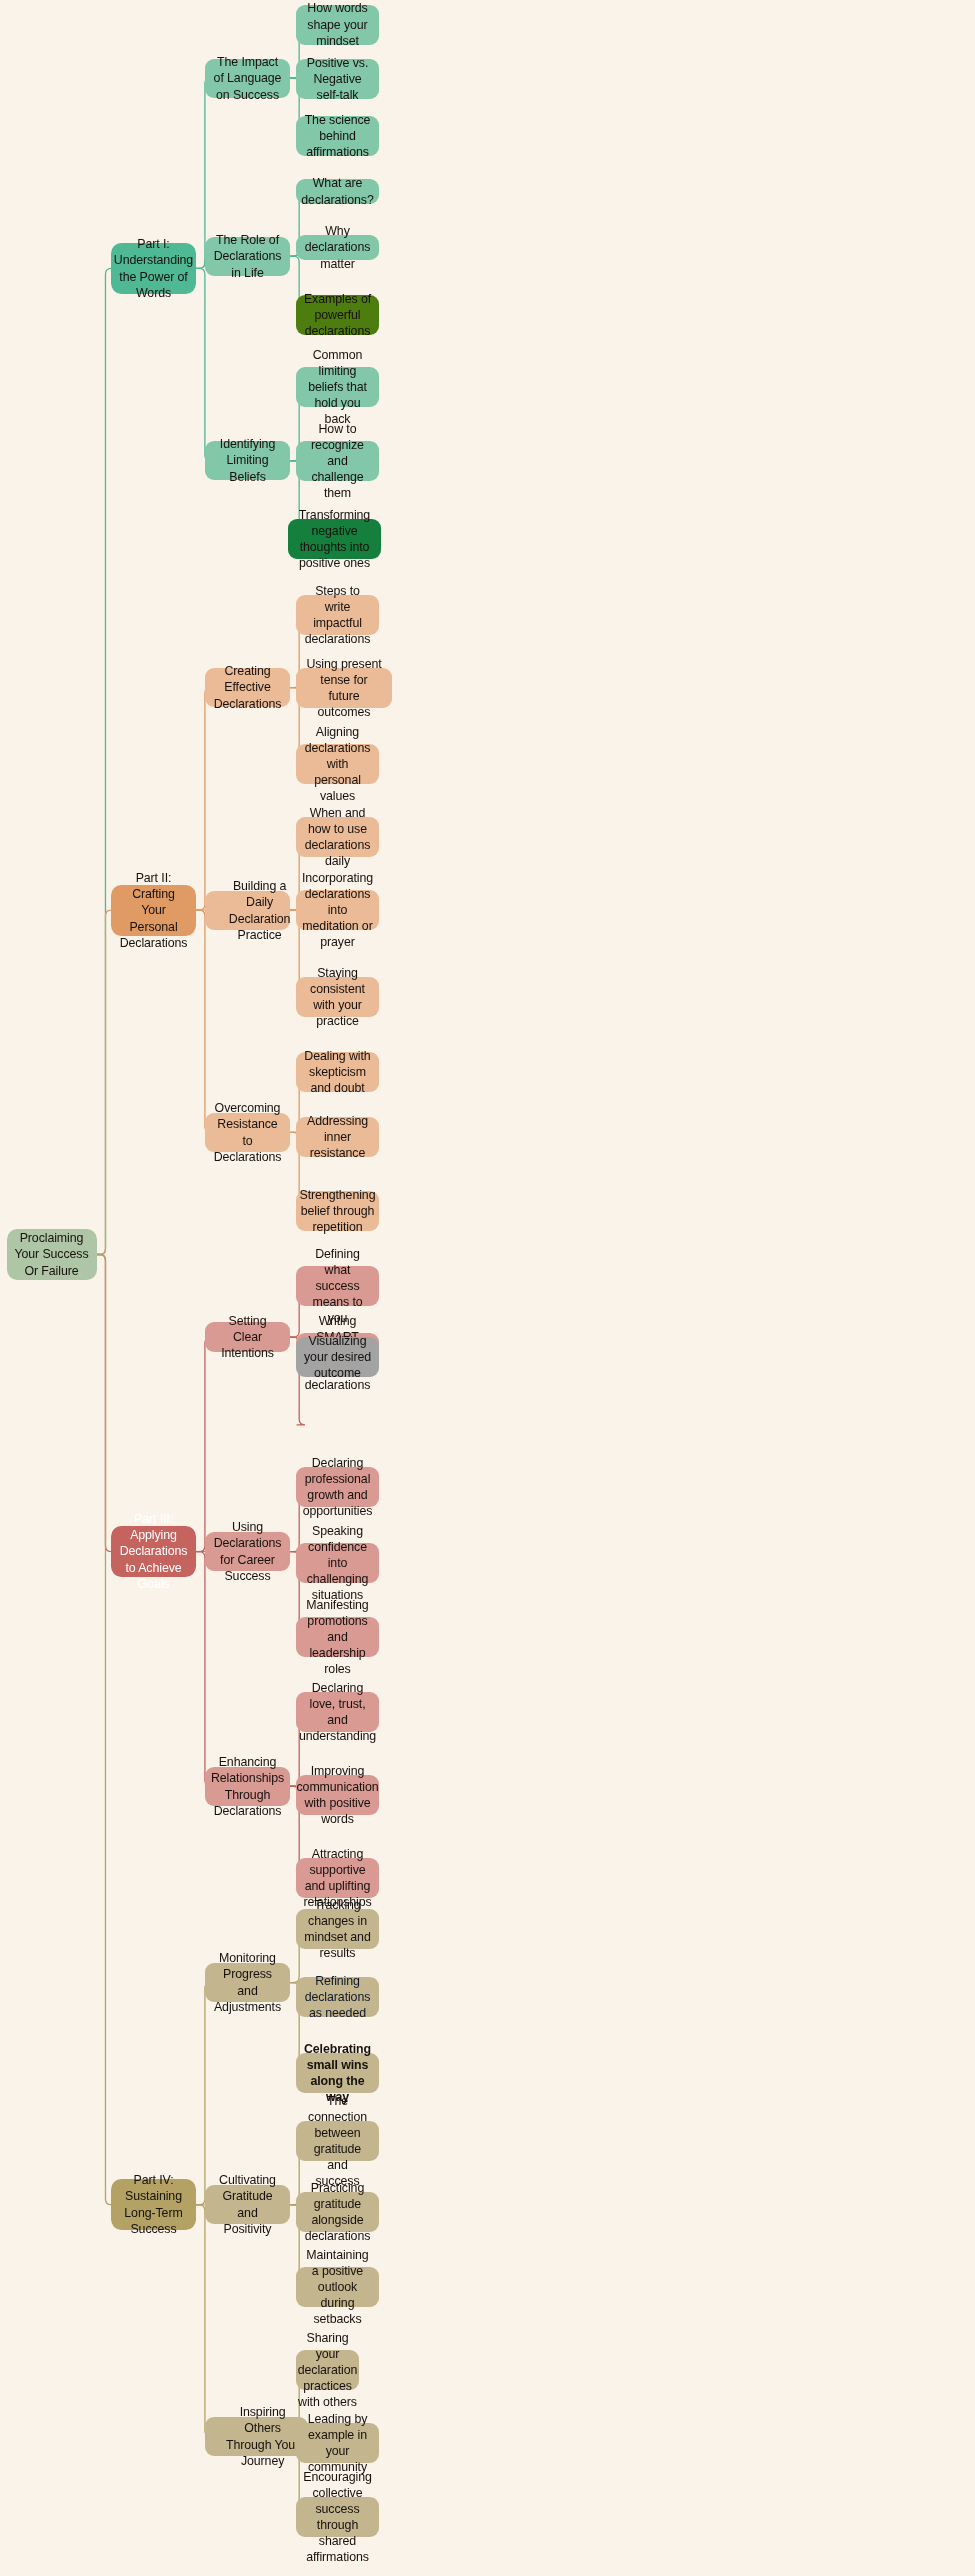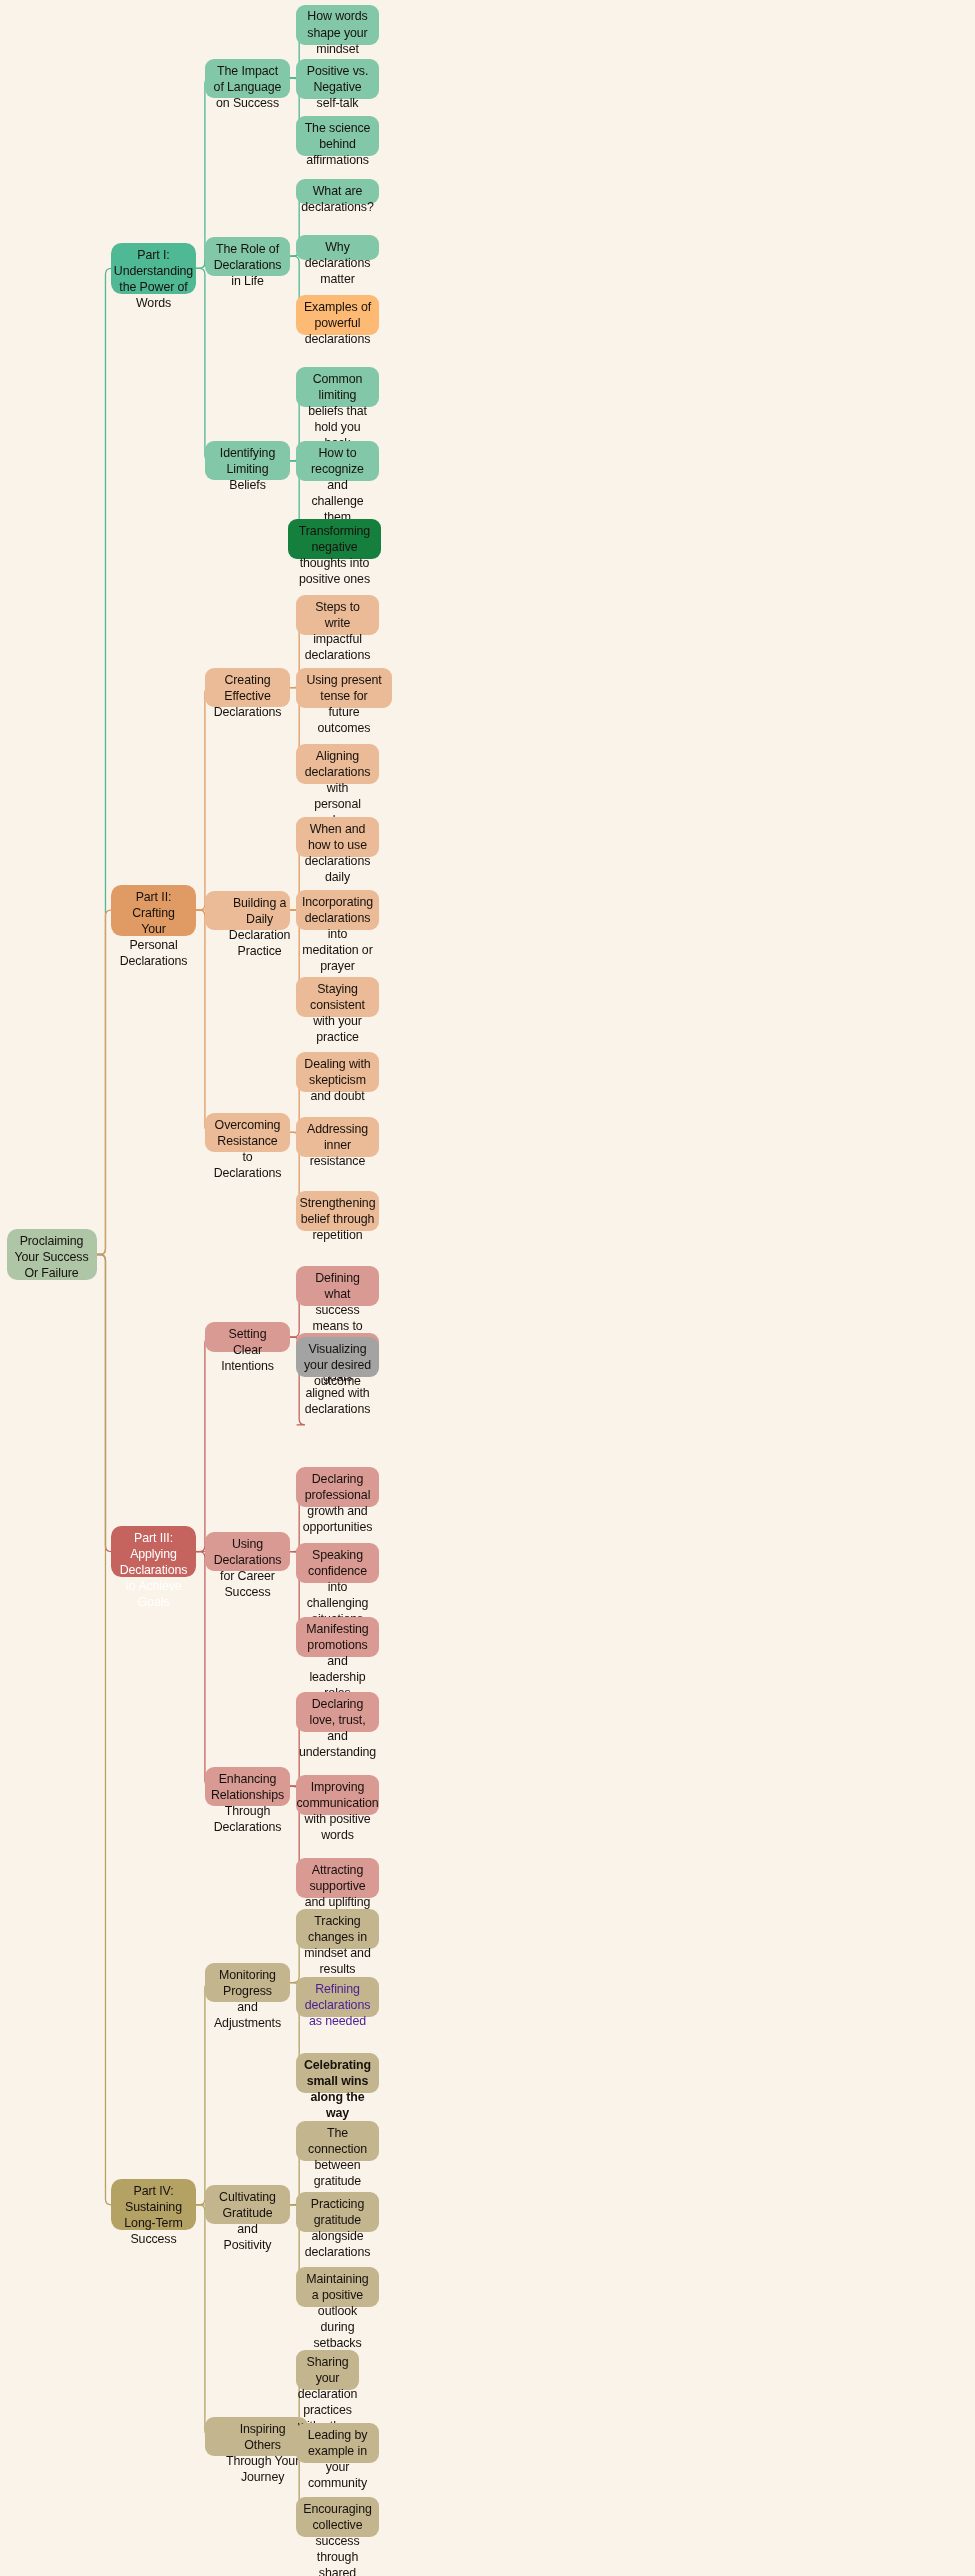--- a/index.html
+++ b/index.html
@@ -7,21 +7,21 @@
     width:976px;height:2576px;
     background:#faf3ea;
     font-family:"Liberation Sans","DejaVu Sans",sans-serif;
     position:relative;overflow:hidden;
   }
   #canvas{position:absolute;inset:0;}
   #edges{position:absolute;left:0;top:0;width:976px;height:2576px;pointer-events:none;}
   .node{
     position:absolute;
     box-sizing:border-box;
-    display:flex;justify-content:center;
+    display:flex;align-items:center;justify-content:center;
     text-align:center;
     border-radius:9px;
     color:#17110e;
     line-height:1.30;
     padding:3.9px 7.8px;
     letter-spacing:-0.1px;
   }
   .root{font-size:12.4px;border-radius:10.4px;}
   .lvl1{font-size:12.4px;border-radius:10.4px;}
   .lvl2{font-size:12.4px;}
@@ -106,21 +106,21 @@
       </div>
       <div class="node lvl2" style="left: 205px; top: 237px; width: 85px; height: 39px; background: rgb(130, 199, 168); color: rgb(23, 17, 14);">
         <span>The Role of Declarations in Life</span>
       </div>
       <div class="node lvl3" style="left: 296px; top: 179px; width: 83px; height: 25px; background: rgb(130, 199, 168); color: rgb(23, 17, 14);">
         <span>What are declarations?</span>
       </div>
       <div class="node lvl3" style="left: 296px; top: 235px; width: 83px; height: 25px; background: rgb(130, 199, 168); color: rgb(23, 17, 14);">
         <span>Why declarations matter</span>
       </div>
-      <div class="node lvl3" style="left: 296px; top: 295px; width: 83px; height: 40px; background: #fdba74; color: rgb(23, 17, 14);">
+      <div class="node lvl3" style="left: 296px; top: 295px; width: 83px; height: 40px; background: #4d7c0f; color: rgb(23, 17, 14);">
         <span>Examples of powerful declarations</span>
       </div>
       <div class="node lvl2" style="left: 205px; top: 441px; width: 85px; height: 39px; background: rgb(130, 199, 168); color: rgb(23, 17, 14);">
         <span>Identifying Limiting Beliefs</span>
       </div>
       <div class="node lvl3" style="left: 296px; top: 367px; width: 83px; height: 40px; background: rgb(130, 199, 168); color: rgb(23, 17, 14);">
         <span>Common limiting beliefs that hold you back</span>
       </div>
       <div class="node lvl3" style="left: 296px; top: 441px; width: 83px; height: 40px; background: rgb(130, 199, 168); color: rgb(23, 17, 14);">
         <span>How to recognize and challenge them</span>
@@ -208,21 +208,21 @@
       </div>
       <div class="node lvl1" style="left: 111px; top: 2179px; width: 85px; height: 51px; background: rgb(179, 162, 99); color: rgb(23, 17, 14);">
         <span>Part IV: Sustaining Long-Term Success</span>
       </div>
       <div class="node lvl2" style="left: 205px; top: 1963px; width: 85px; height: 39px; background: rgb(195, 182, 142); color: rgb(23, 17, 14);">
         <span>Monitoring Progress and Adjustments</span>
       </div>
       <div class="node lvl3" style="left: 296px; top: 1909px; width: 83px; height: 40px; background: rgb(195, 182, 142); color: rgb(23, 17, 14);">
         <span>Tracking changes in mindset and results</span>
       </div>
-      <div class="node lvl3" style="left: 296px; top: 1977px; width: 83px; height: 40px; background: rgb(195, 182, 142); color: #4c1d95;">
+      <div class="node lvl3" style="left: 296px; top: 1977px; width: 83px; height: 40px; background: rgb(195, 182, 142); color: #0f172a;">
         <span>Refining declarations as needed</span>
       </div>
       <div class="node lvl3" style="left: 296px; top: 2053px; width: 83px; height: 40px; background: rgb(195, 182, 142); color: rgb(23, 17, 14); font-weight: bold;">
         <span>Celebrating small wins along the way</span>
       </div>
       <div class="node lvl2" style="left: 205px; top: 2185px; width: 85px; height: 39px; background: rgb(195, 182, 142); color: rgb(23, 17, 14);">
         <span>Cultivating Gratitude and Positivity</span>
       </div>
       <div class="node lvl3" style="left: 296px; top: 2121px; width: 83px; height: 40px; background: rgb(195, 182, 142); color: rgb(23, 17, 14);">
         <span>The connection between gratitude and success</span>

